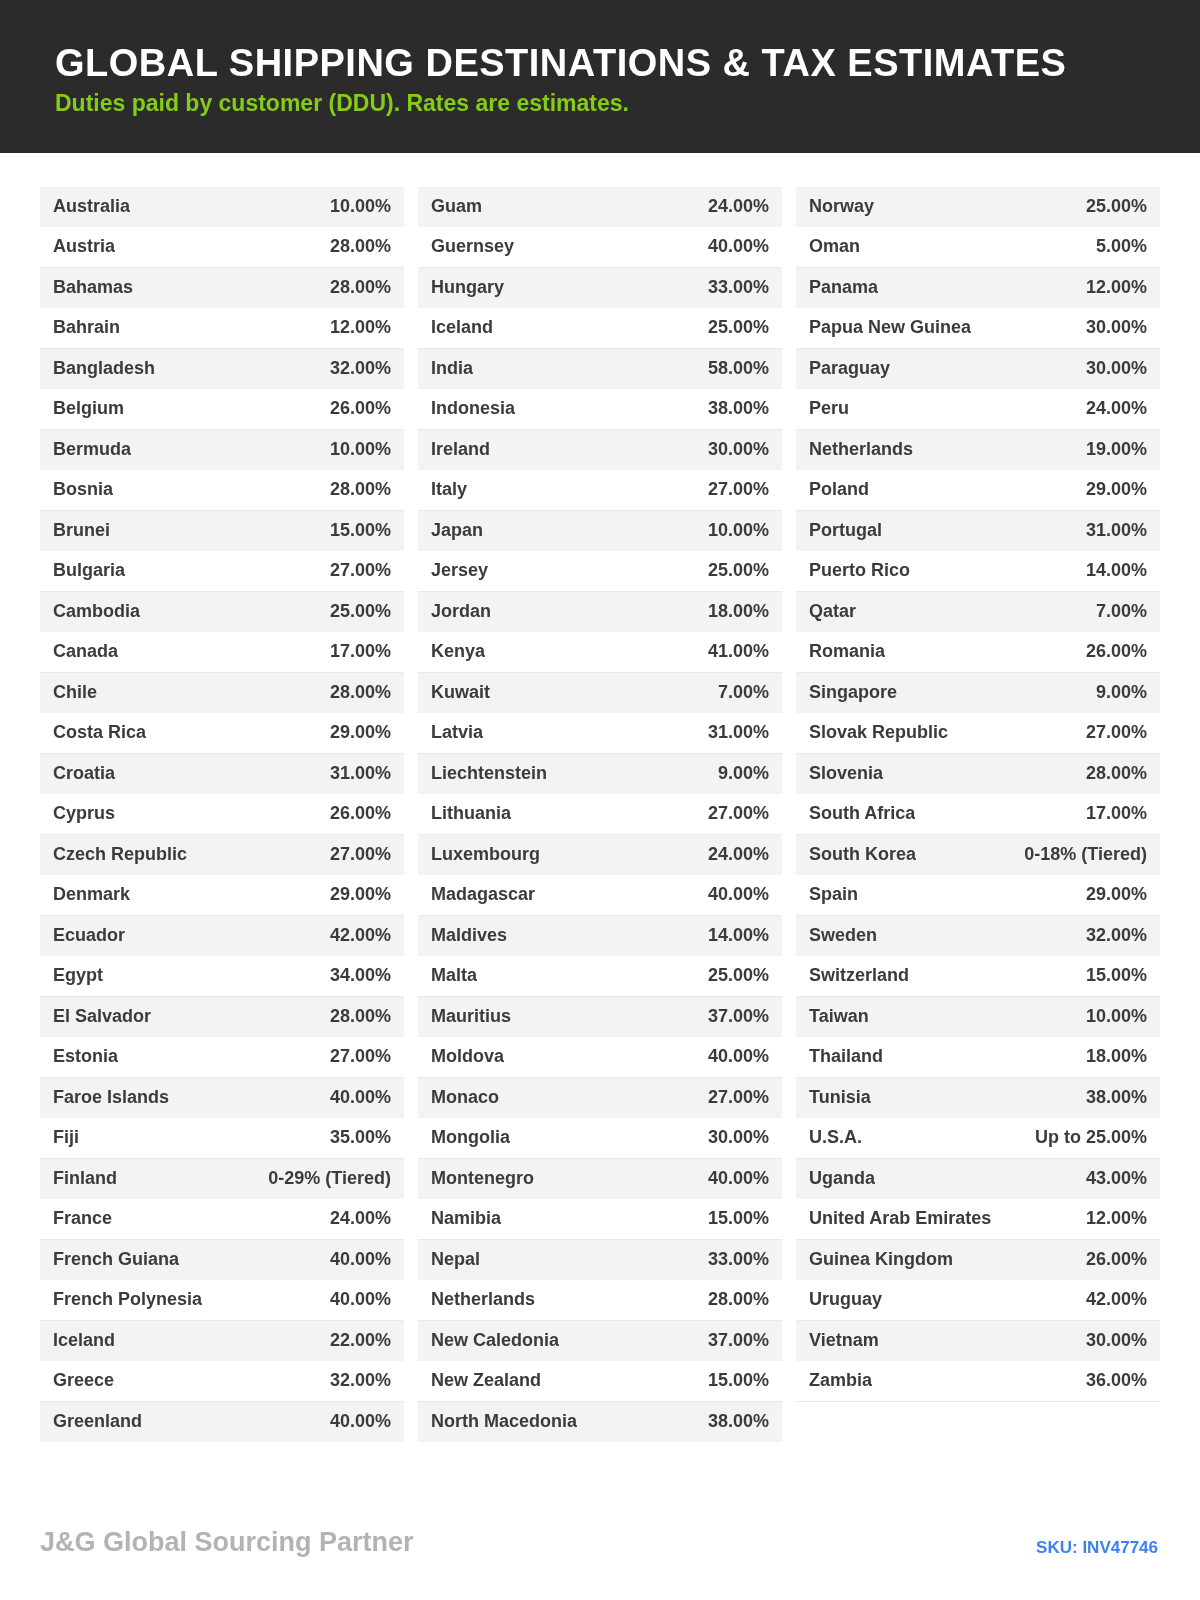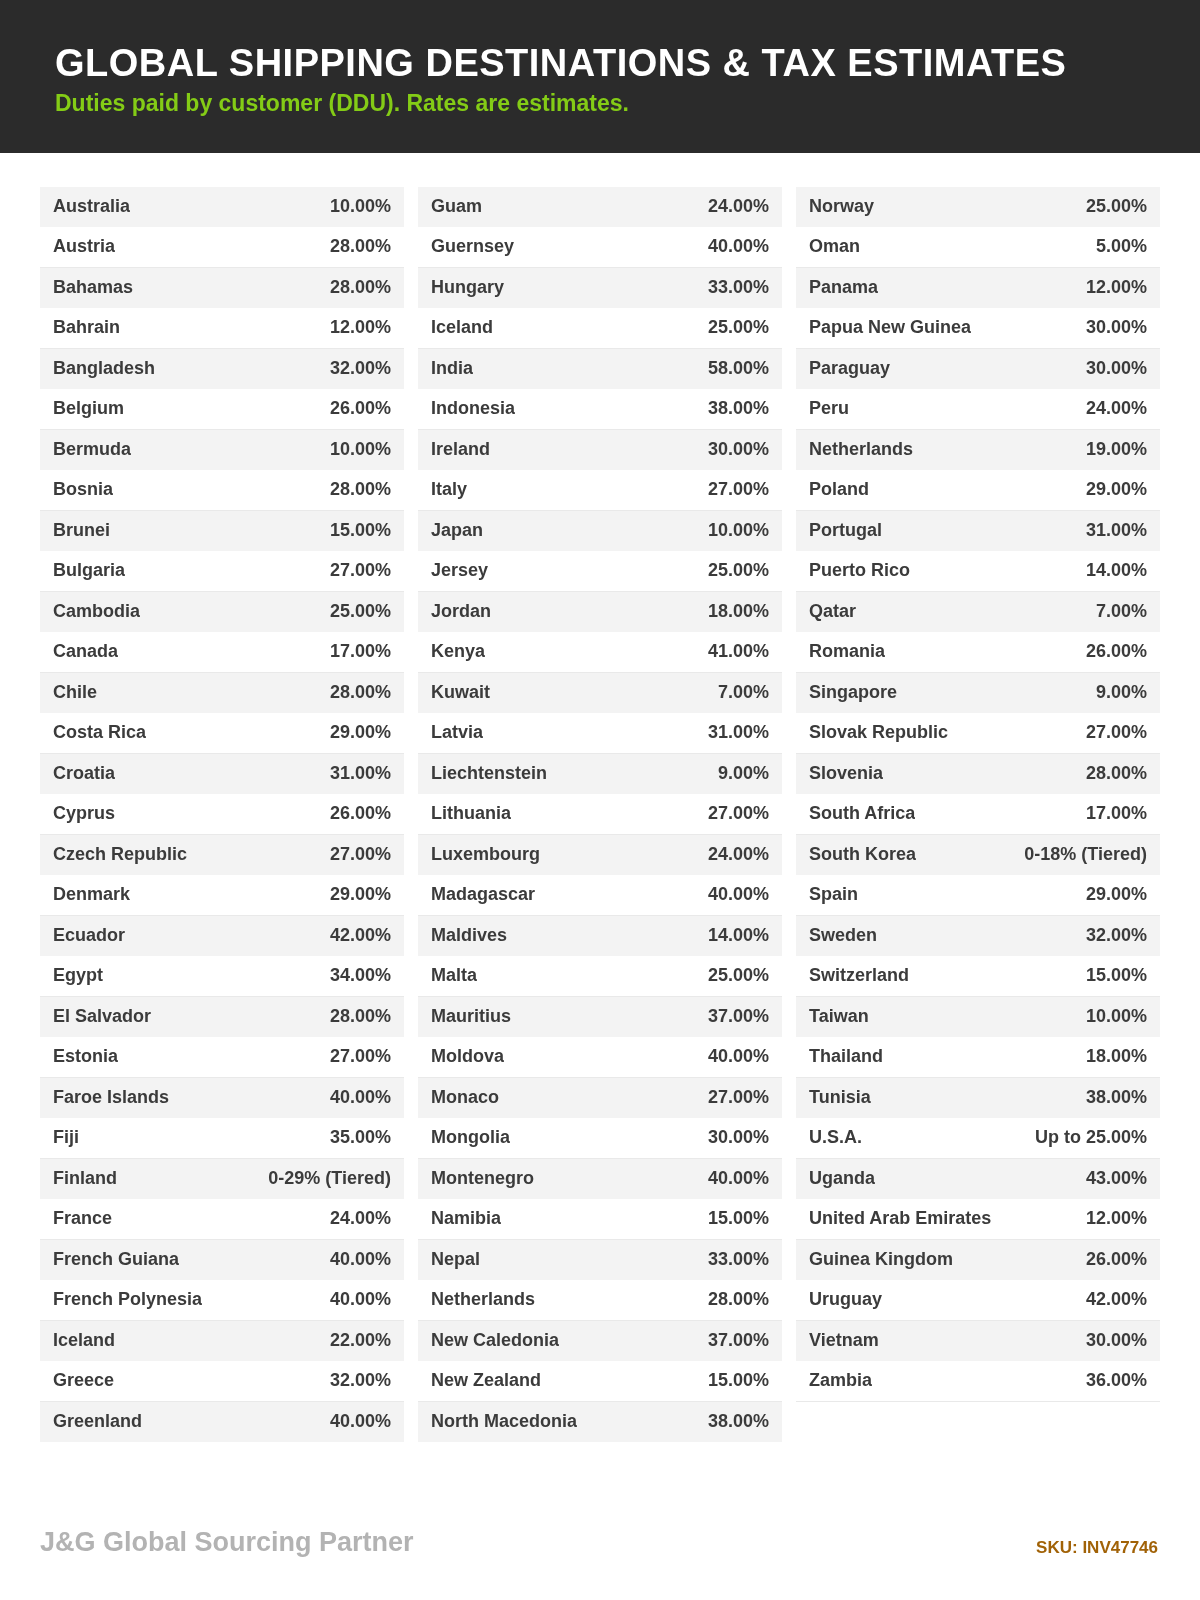--- a/index.html
+++ b/index.html
@@ -76,21 +76,21 @@
     justify-content: space-between;
     align-items: flex-end;
   }
   .brand {
     color: #b3b3b3;
     font-size: 27px;
     font-weight: bold;
     margin-top: 29px;
   }
   .sku {
-    color: #a16207;
+    color: #3b82f6;
     font-size: 17px;
     font-weight: bold;
   }
 </style>
 </head>
 <body>
 
 <div class="header">
   <div class="title">GLOBAL SHIPPING DESTINATIONS &amp; TAX ESTIMATES</div>
   <div class="subtitle">Duties paid by customer (DDU). Rates are estimates.</div>

